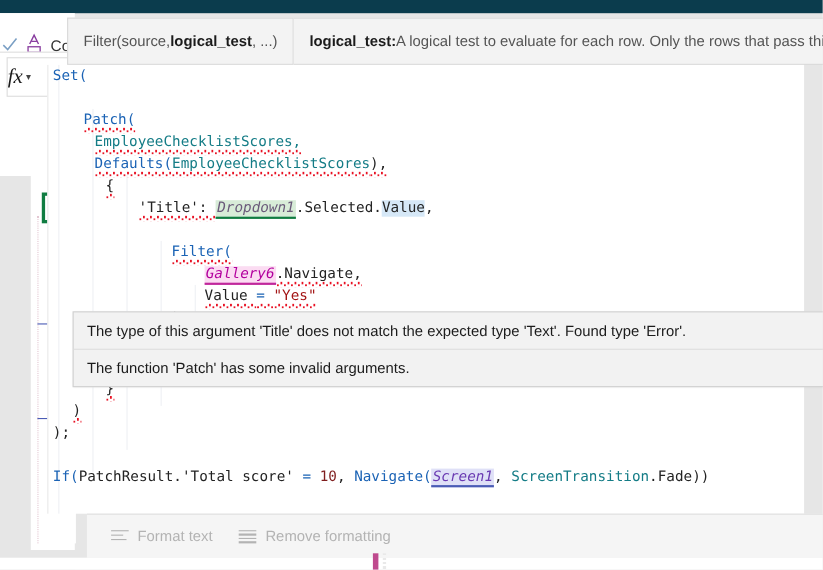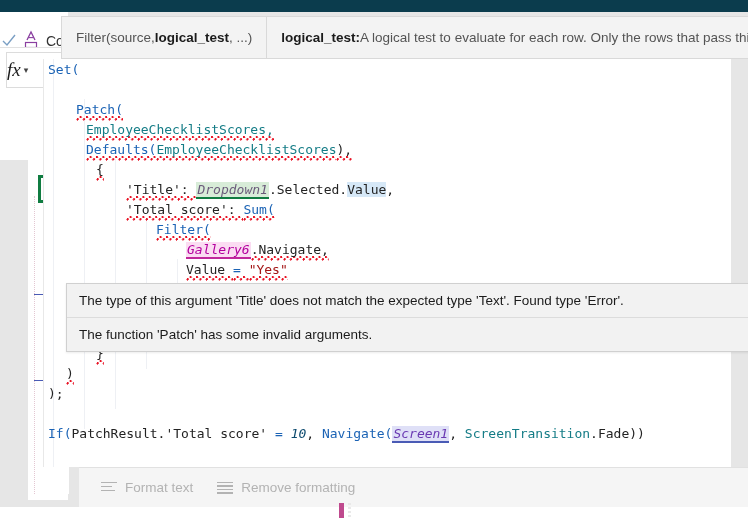--- a/index.html
+++ b/index.html
@@ -103,21 +103,21 @@
   .code{
     position:absolute;left:0;top:0;width:687px;height:408px;
     font-family:"DejaVu Sans Mono", monospace;
     font-size:13px;line-height:20px;color:#232323;
     white-space:pre;padding-top:1px;box-sizing:border-box;
   }
   .ln{position:absolute;left:4px;height:20px;white-space:pre;}
   .kw{color:#1b63b5;}
   .fn-blue{color:#1b63b5;}
   .tbl{color:#147c86;}
-  .num{color:#0c4a6e;font-style:italic;}
+  .num{color:#7f1d1d;}
   .str{color:#a31515;}
   .op{color:#1b63b5;}
   .plain{color:#232323;}
   .ctrl-green{
     color:#6a5a7a;background:#d8ecd8;font-style:italic;
     border-bottom:2px solid #107c41;padding:0 1px;
   }
   .ctrl-pink{
     color:#b3009e;background:#fbdcf2;font-style:italic;
     border-bottom:2px solid #c0279c;padding:0 1px;
@@ -250,21 +250,20 @@
     <div class="ln" style="left:32px;top:41px"><span class="kw sq">Patch(</span></div>
 
     <div class="ln" style="left:42px;top:61px"><span class="tbl sq">EmployeeChecklistScores,</span></div>
 
     <div class="ln" style="left:42px;top:81px"><span class="fn-blue sq">Defaults(</span><span class="tbl sq">EmployeeChecklistScores</span><span class="plain sq">),</span></div>
 
     <div class="ln" style="left:52px;top:101px"><span class="plain sq">{</span></div>
 
     <div class="ln" style="left:82px;top:121px"><span class="plain sq">'Title': </span><span class="ctrl-green">Dropdown1</span><span class="plain">.Selected.</span><span class="sel-blue">Value</span><span class="plain">,</span></div>
 
-    <div class="ln" style="left:82px;top:141px"><span class="plain sq">'Total score': </span><span class="fn-blue sq">Sum(</span></div>
 
     <div class="ln" style="left:112px;top:161px"><span class="fn-blue sq">Filter(</span></div>
 
     <div class="ln" style="left:142px;top:181px"><span class="ctrl-pink">Gallery6</span><span class="plain sq">.Navigate,</span></div>
 
     <div class="ln" style="left:142px;top:201px"><span class="plain sq">Value </span><span class="op sq">= </span><span class="str sq">"Yes"</span></div>
 
     <div class="ln" style="left:112px;top:221px"><span class="plain sq">)</span></div>
 
     <div class="ln" style="left:82px;top:241px"><span class="plain sq">)</span></div>

